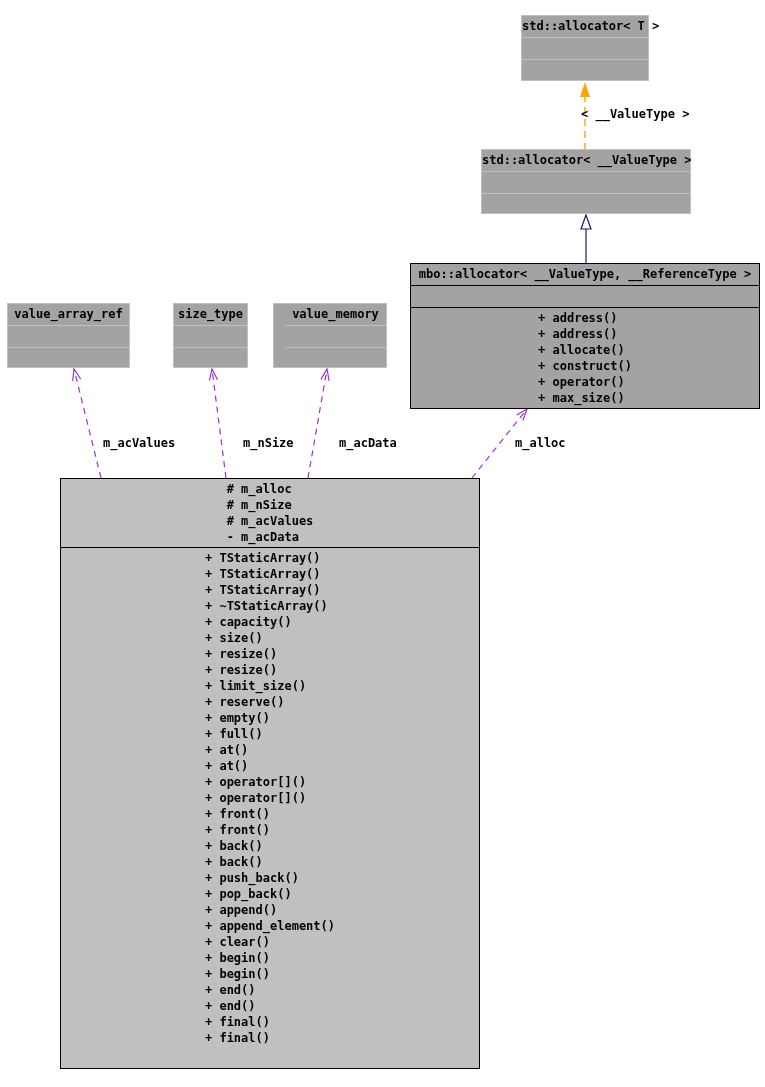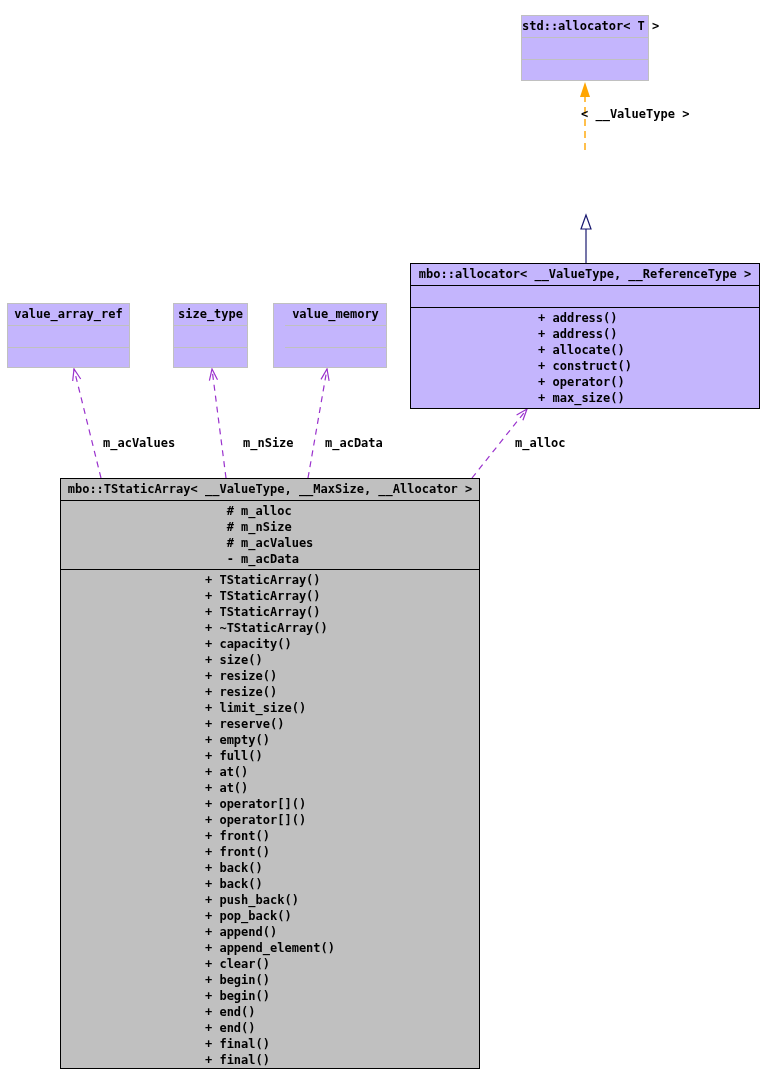--- a/index.html
+++ b/index.html
@@ -17,21 +17,21 @@
   #edges {
     position: absolute;
     left: 0; top: 0;
     width: 765px; height: 1087px;
     z-index: 0;
     pointer-events: none;
   }
   .uml-box {
     position: absolute;
     box-sizing: border-box;
-    background: #c4b5fd;
+    background: #a3a3a3;
     z-index: 1;
   }
   .gray-border { border: 1px solid var(--box-border-gray, #c0c0c0); }
   .black-border { border: 1px solid var(--box-border-black, #000000); }
   .gray-border .box-title { border-bottom: 1px solid var(--box-border-gray, #c0c0c0); }
   .black-border .box-title { border-bottom: 1px solid var(--box-border-black, #000000); }
   .box-title {
     height: 21px;
     line-height: 21px;
     text-align: center;
@@ -69,21 +69,21 @@
   #box-mbo-allocator .empty-attrs { height: 21px; border-bottom: 1px solid var(--box-border-black, #000000); }
   
   .edge-label {
     position: absolute;
     z-index: 2;
     white-space: nowrap;
   }
   #label-template-param { left: 565px; top: 107px; margin-left: 16px; }
   #label-m-acvalues     { left: 103px; top: 436px; }
   #label-m-nsize        { left: 230px; top: 436px; margin-left: 13px; }
-  #label-m-acdata       { left: 308px; top: 436px; padding-left: 17px; }
+  #label-m-acdata       { left: 322px; top: 436px; padding-left: 17px; }
   #label-m-alloc        { left: 515px; top: 436px; }
   .usage-line      { stroke: var(--usage-arrow, #9a32cd); stroke-width: 1.2; fill: none; stroke-dasharray: 6,5; }
   .usage-head      { stroke: var(--usage-arrow, #9a32cd); stroke-width: 1.2; fill: none; }
   .template-line   { stroke: var(--template-arrow, #ffa500); stroke-width: 1.4; fill: none; stroke-dasharray: 7,5; }
   .template-head   { fill: var(--template-arrow, #ffa500); stroke: none; }
   .inherit-line    { stroke: var(--inheritance-arrow, #191970); stroke-width: 1.2; fill: none; }
   .inherit-head    { fill: #ffffff; stroke: var(--inheritance-arrow, #191970); stroke-width: 1.2; }
 </style>
 </head>
 <body>
@@ -122,20 +122,25 @@
       <polyline class="usage-head" points="516.6,415.1 527,409 522.9,420.3"></polyline>
     </g>
   </svg>
 
   <div class="uml-box gray-border" id="box-std-allocator-t">
     <div class="box-title">std::allocator&lt; T &gt;</div>
     <div class="compartment"></div>
     <div class="compartment"></div>
   </div>
 
+  <div class="uml-box gray-border" id="box-std-allocator-vt">
+    <div class="box-title">std::allocator&lt; __ValueType &gt;</div>
+    <div class="compartment"></div>
+    <div class="compartment"></div>
+  </div>
 
   <div class="uml-box black-border" id="box-mbo-allocator">
     <div class="box-title">mbo::allocator&lt; __ValueType, __ReferenceType &gt;</div>
     <div class="empty-attrs"></div>
     <div class="member-section">
       <div class="member-list"><div>+ address()</div><div>+ address()</div><div>+ allocate()</div><div>+ construct()</div><div>+ operator()</div><div>+ max_size()</div></div>
     </div>
   </div>
 
   <div class="uml-box gray-border" id="box-size-type">
@@ -150,21 +155,20 @@
     <div class="compartment"></div>
   </div>
 
   <div class="uml-box gray-border" id="box-value-memory">
     <div class="box-title">value_memory</div>
     <div class="compartment"></div>
     <div class="compartment"></div>
   </div>
 
   <div class="uml-box black-border" id="box-tstatic-array">
-    <div class="box-title">mbo::TStaticArray&lt; __ValueType, __MaxSize, __Allocator &gt;</div>
     <div class="member-section">
       <div class="member-list"><div># m_alloc</div><div># m_nSize</div><div># m_acValues</div><div>- m_acData</div></div>
     </div>
     <div class="member-section">
       <div class="member-list"><div>+ TStaticArray()</div><div>+ TStaticArray()</div><div>+ TStaticArray()</div><div>+ ~TStaticArray()</div><div>+ capacity()</div><div>+ size()</div><div>+ resize()</div><div>+ resize()</div><div>+ limit_size()</div><div>+ reserve()</div><div>+ empty()</div><div>+ full()</div><div>+ at()</div><div>+ at()</div><div>+ operator[]()</div><div>+ operator[]()</div><div>+ front()</div><div>+ front()</div><div>+ back()</div><div>+ back()</div><div>+ push_back()</div><div>+ pop_back()</div><div>+ append()</div><div>+ append_element()</div><div>+ clear()</div><div>+ begin()</div><div>+ begin()</div><div>+ end()</div><div>+ end()</div><div>+ final()</div><div>+ final()</div></div>
     </div>
   </div>
 
   <div class="edge-label" id="label-template-param">&lt; __ValueType &gt;</div>
   <div class="edge-label" id="label-m-acvalues">m_acValues</div>

